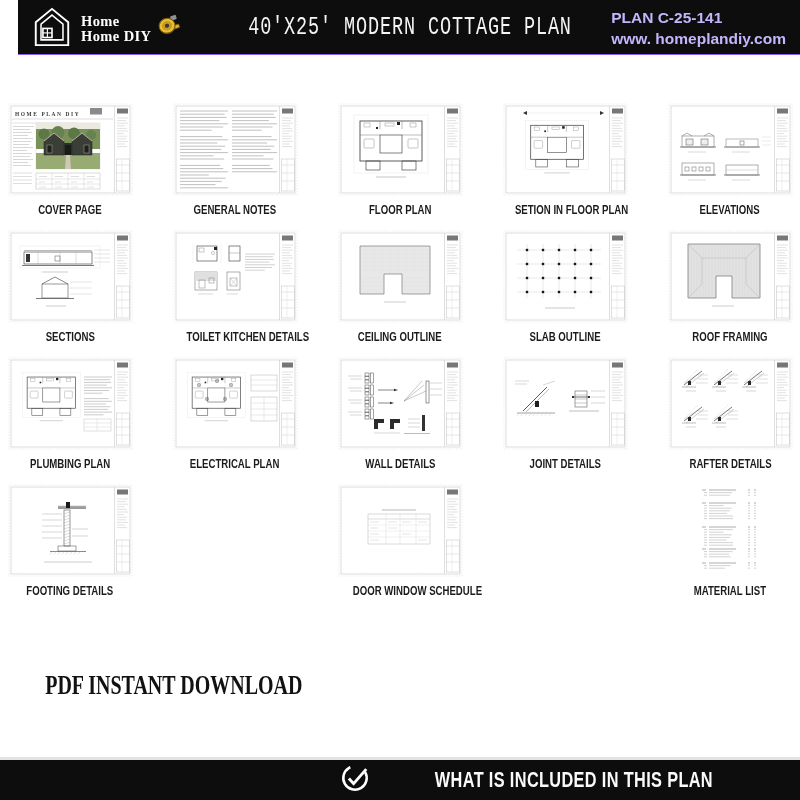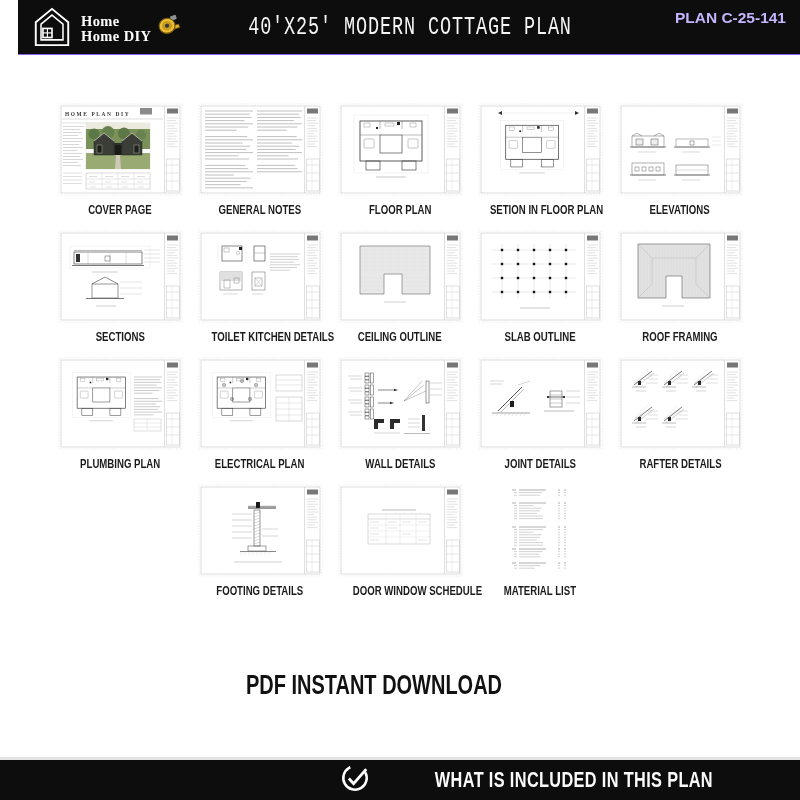--- a/index.html
+++ b/index.html
@@ -11,30 +11,30 @@
   .logo{position:absolute;left:14px;top:6px;display:flex;align-items:center;gap:9px;}
   .logo-text{font-family:"Liberation Serif",serif;font-weight:700;font-size:14.5px;
     line-height:1.05;letter-spacing:.4px;color:#fff;}
   .title-wrap{position:absolute;left:375px;top:50%;transform:translate(-50%,-50%);
     display:flex;align-items:center;gap:10px;font-family:Liberation Mono, monospace;}
   .hdr-title{font-size:25px;font-weight:400;letter-spacing:1.2px;color:#f4f4f4;}
   .hdr-right{position:absolute;right:14px;top:8px;font-weight:700;font-size:15.5px;
     line-height:1.35;text-align:left;color:#c4b5fd;}
   
   #grid{position:absolute;top:103px;left:0;width:800px;}
-  .row{display:flex;justify-content:center;margin-bottom:13px;}
+  .row{display:flex;justify-content:space-between;margin-bottom:13px;}
   .cell{width:140px;display:flex;flex-direction:column;align-items:center;}
   .thumb{width:125px;height:93px;}
   .thumb.portrait{width:68px;}
   .thumb svg{width:100%;height:100%;display:block;}
   .sheet-label{margin-top:6px;height:15px;width:140px;text-align:center;
     font-size:13px;font-weight:700;color:#1b1b1b;}
   
-  .download-note{position:absolute;top:668px;left:0;width:748px;text-align:center;
-    font-size:27px;font-weight:700;color:#111;line-height:1.3;}
+  .download-note{position:absolute;top:668px;left:0;width:748px;
+    font-size:27px;font-weight:700;color:#111;line-height:1.3;font-family:Liberation Serif, serif;}
   
   .bottom-bar{position:absolute;left:0;bottom:0;width:800px;height:43px;background:#0d0d0d;
     border-top:3px solid #e3e3e3;display:flex;align-items:center;justify-content:flex-end;
     padding-right:38px;box-sizing:border-box;gap:16px;color:#fff;}
   .bar-text{font-size:22px;font-weight:700;letter-spacing:.5px;color:#fafafa;}
 </style>
 </head>
 <body>
 
 <header>
@@ -66,20 +66,21 @@
           <path d="M2.4,9 A8,7.4 0 0 1 16.6,9" fill="none" stroke="#7a5c0c" stroke-width=".8"></path>
           <path d="M2,15.5 A8,7.4 0 0 0 17,15.5" fill="none" stroke="#7a5c0c" stroke-width=".8"></path>
         </g>
       </svg>
     </span>
     <span class="hdr-title cond">40'X25' MODERN COTTAGE PLAN</span>
   </div>
 
   <div class="hdr-right">
     <div>PLAN C-25-141</div>
+    <div>www. homeplandiy.com</div>
   </div>
 </header>
 
 <main id="grid">
     <div class="row">
       <div class="cell">
         <div class="thumb">
           <svg viewBox="0 0 125 93" xmlns="http://www.w3.org/2000/svg">
             <rect x="0" y="0" width="125" height="93" fill="#fff"></rect>
             <rect x="1" y="1" width="123" height="91" fill="none" stroke="#e4e4e4" stroke-width="0.7" stroke-dasharray="1.4,1.4"></rect>

